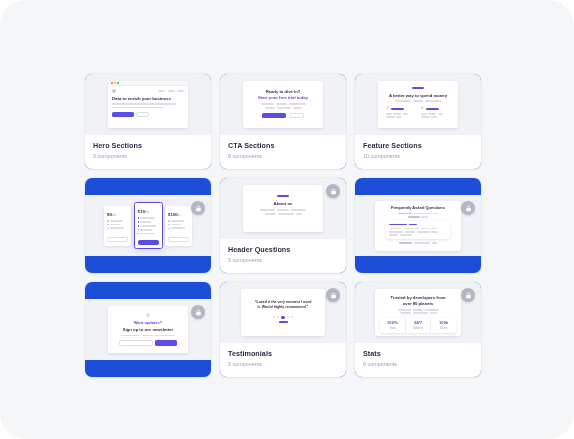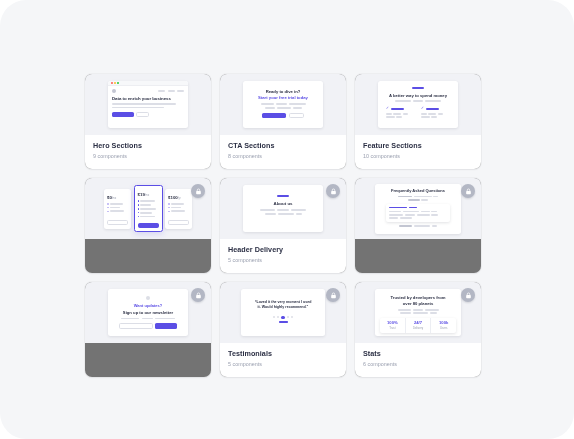--- a/index.html
+++ b/index.html
@@ -27,27 +27,28 @@
     display: grid;
     grid-template-columns: repeat(3, 126px);
     grid-template-rows: repeat(3, 95px);
     column-gap: 9px;
     row-gap: 9px;
   }
 
   
   .card {
     position: relative;
-    background: #737373;
+    background: #1d4ed8;
     border-radius: 7px;
     overflow: hidden;
     box-shadow: 0 1px 2px rgba(16,24,40,.05), 0 0 0 1px rgba(16,24,40,.035);
     display: flex;
     flex-direction: column;
     cursor: pointer;
+    justify-content: center;
   }
   .preview {
     position: relative;
     height: 61px;
     background: #f1f2f6;
     display: flex;
     align-items: center;
     justify-content: center;
     overflow: hidden;
   }
@@ -422,21 +423,21 @@
             </span>
             <span class="r">
               <i class="bar" style="width:11px;display:block"></i>
               <i class="bar" style="width:16px;display:block"></i>
               <i class="bar" style="width:6px;display:block"></i>
             </span>
           </div>
         </div>
       </div>
       <div class="card-footer">
-        <div class="card-title">Header Delivery</div>
+        <div class="card-title">Header Questions</div>
         <div class="card-sub">5 components</div>
       </div>
     </div>
 
     <div class="card">
       <div class="preview">
         <div class="lock-badge">
           <svg viewBox="0 0 24 24" aria-hidden="true">
             <rect x="4" y="10.5" width="16" height="11" rx="2.5" fill="#ffffff"></rect>
             <path d="M7.7 10.5V7.6a4.3 4.3 0 0 1 8.6 0v2.9" fill="none" stroke="#ffffff" stroke-width="2.6"></path>

